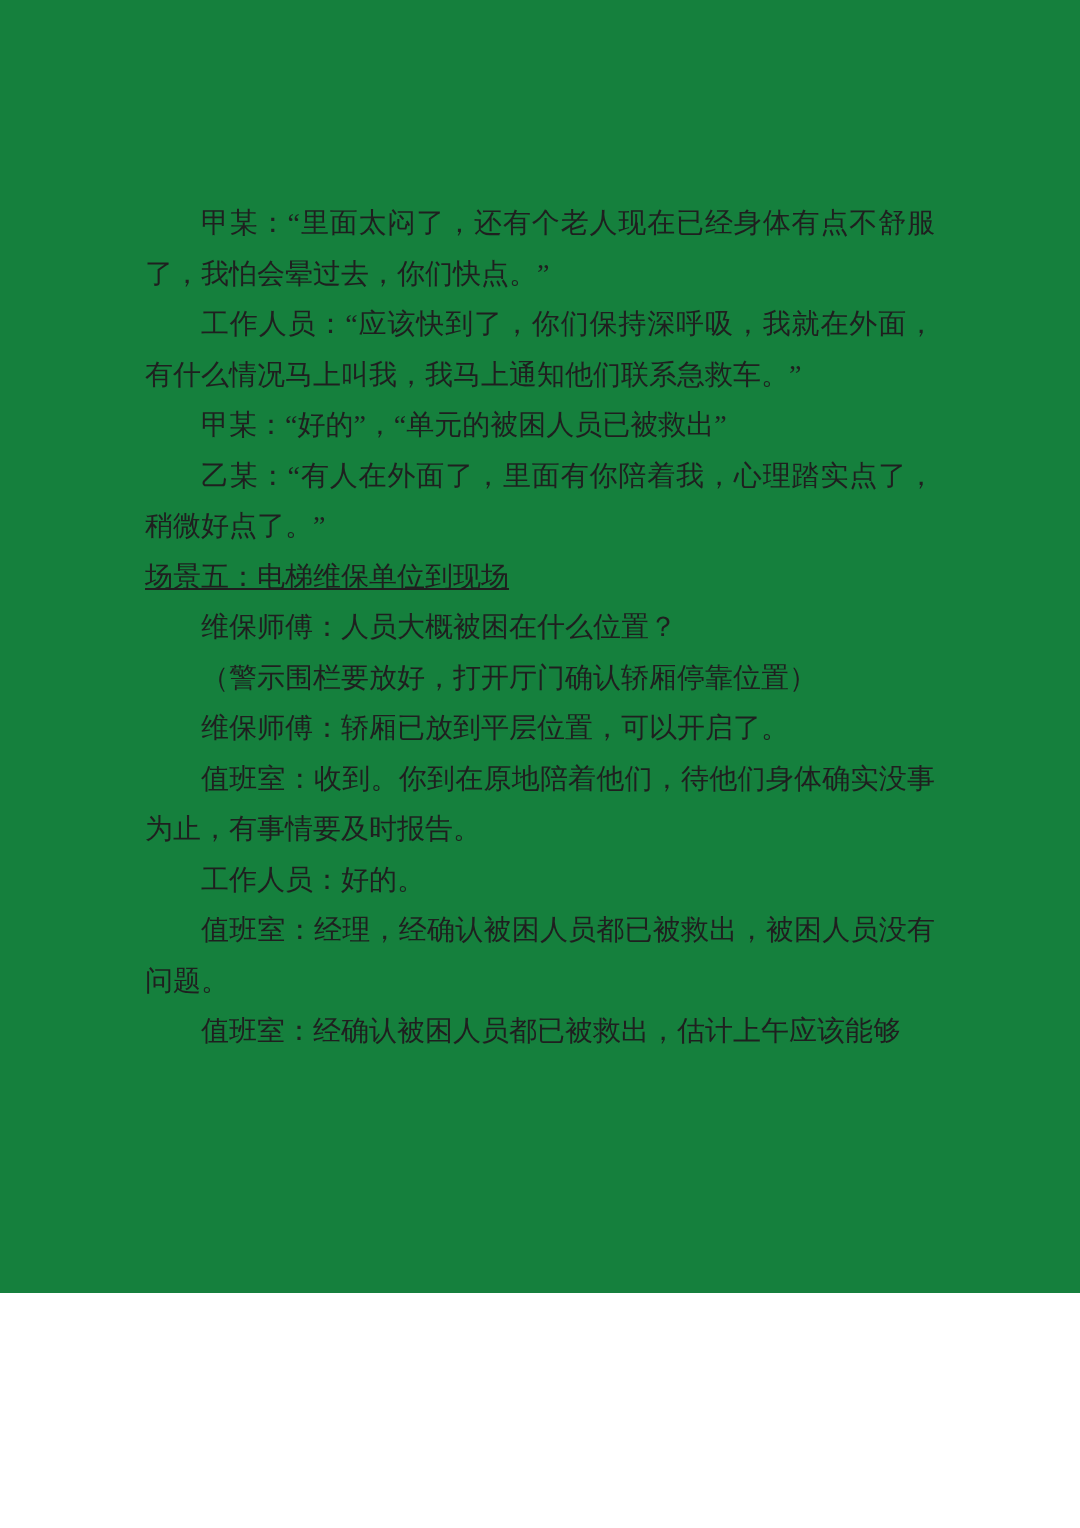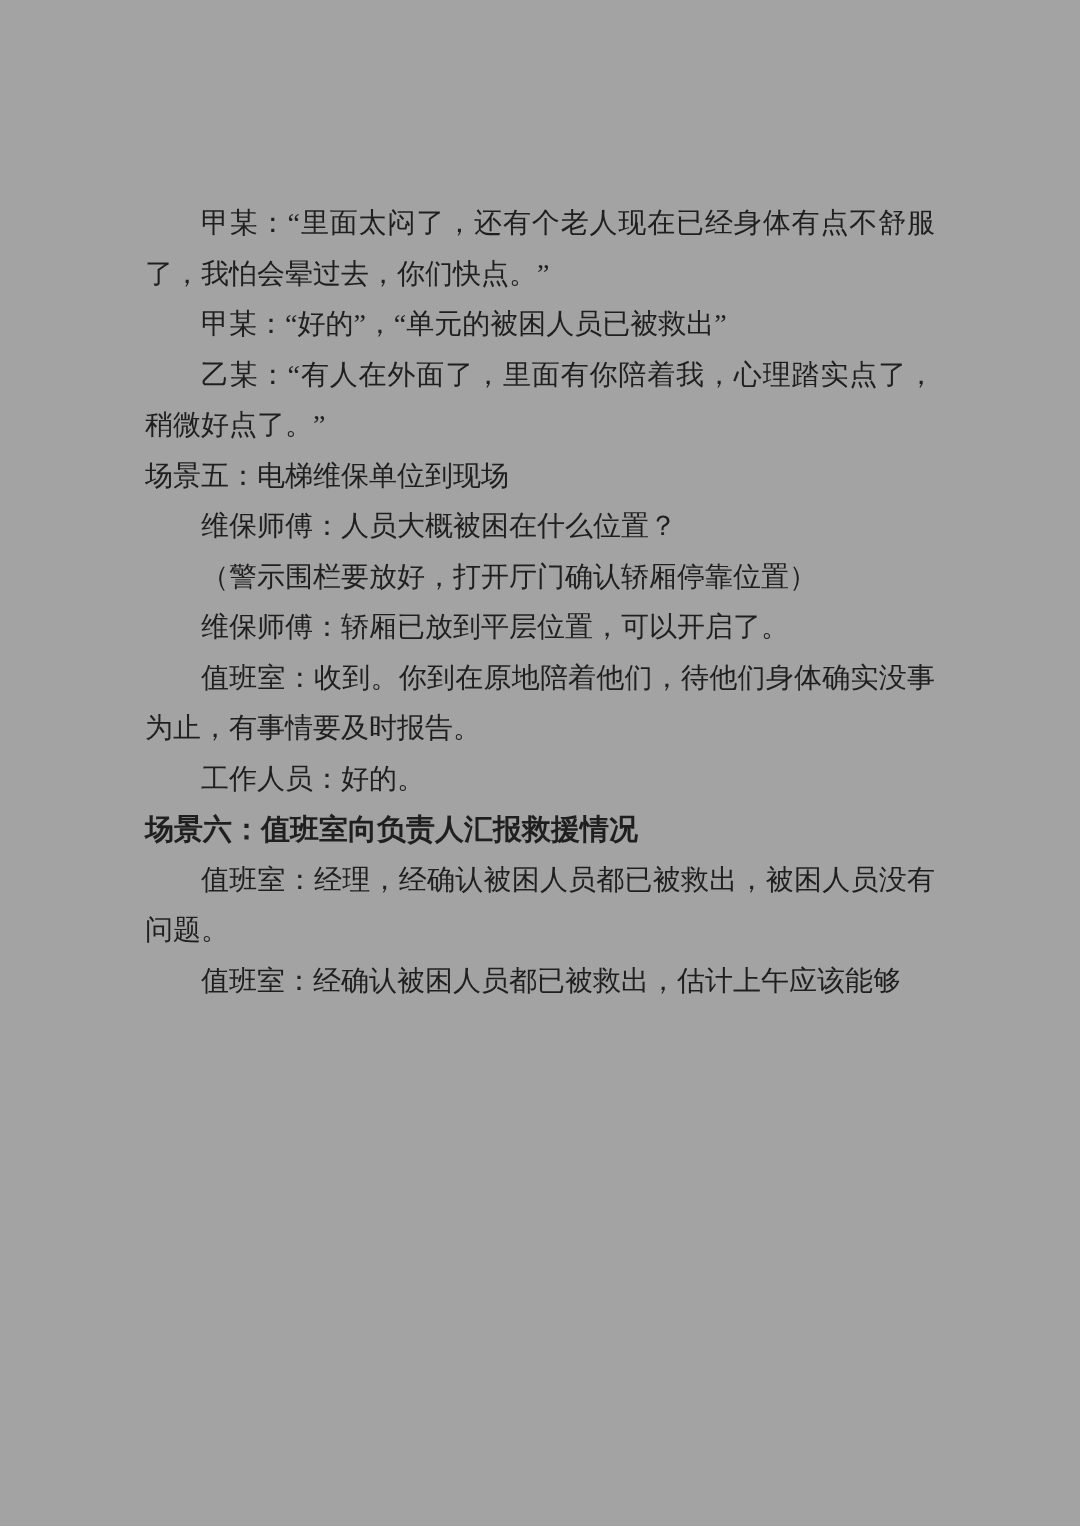--- a/index.html
+++ b/index.html
@@ -3,22 +3,22 @@
 <meta charset="utf-8">
 <style>
   html, body {
     margin: 0;
     padding: 0;
     background: #ffffff;
   }
   .page {
     position: relative;
     width: 1080px;
-    height: 1526px;
-    background: #a3a3a3;
+    height: 1293px;
+    background: #15803d;
     overflow: hidden;
   }
   .doc-body {
     position: absolute;
     left: 145px;
     top: 198px;
     width: 790px;
     font-family: "Liberation Serif", "DejaVu Serif", serif;
     font-size: 28px;
     line-height: 50.5px;
@@ -28,39 +28,40 @@
   }
   .doc-body p {
     margin: 0;
     padding: 0;
   }
   p.dialogue {
     text-indent: 2em;
   }
   p.scene {
     text-indent: 0;
+    text-decoration: underline;
   }
   p.scene-bold {
     text-indent: 0;
     font-family: "Liberation Sans", "DejaVu Sans", sans-serif;
     font-weight: 700;
     font-size: 29px;
   }
 </style>
 </head>
 <body>
 
 <div class="page">
   <div class="doc-body" id="doc-body">
       <p class="dialogue">甲某：“里面太闷了，还有个老人现在已经身体有点不舒服了，我怕会晕过去，你们快点。”</p>
+      <p class="dialogue">工作人员：“应该快到了，你们保持深呼吸，我就在外面，有什么情况马上叫我，我马上通知他们联系急救车。”</p>
       <p class="dialogue">甲某：“好的”，“单元的被困人员已被救出”</p>
       <p class="dialogue">乙某：“有人在外面了，里面有你陪着我，心理踏实点了，稍微好点了。”</p>
       <p class="scene">场景五：电梯维保单位到现场</p>
       <p class="dialogue">维保师傅：人员大概被困在什么位置？</p>
       <p class="dialogue">（警示围栏要放好，打开厅门确认轿厢停靠位置）</p>
       <p class="dialogue">维保师傅：轿厢已放到平层位置，可以开启了。</p>
       <p class="dialogue">值班室：收到。你到在原地陪着他们，待他们身体确实没事为止，有事情要及时报告。</p>
       <p class="dialogue">工作人员：好的。</p>
-      <p class="scene-bold">场景六：值班室向负责人汇报救援情况</p>
       <p class="dialogue">值班室：经理，经确认被困人员都已被救出，被困人员没有问题。</p>
       <p class="dialogue">值班室：经确认被困人员都已被救出，估计上午应该能够</p>
     </div>
 </div>
 
 </body></html>

